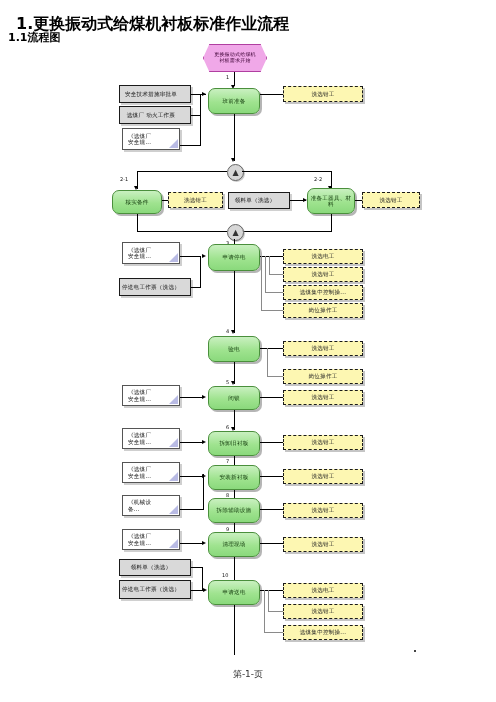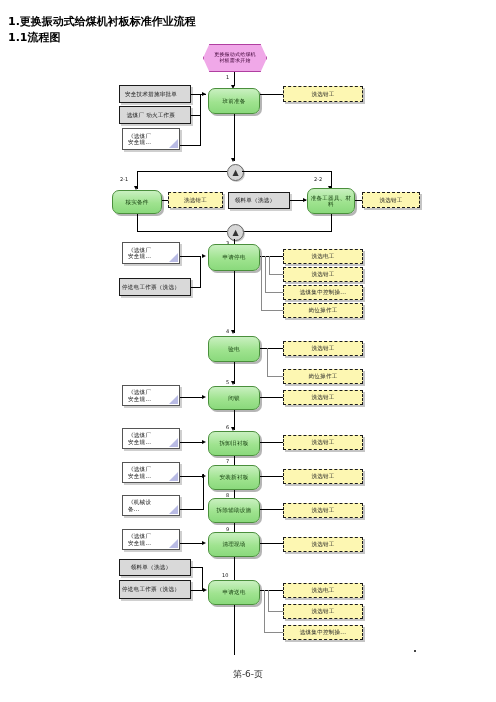--- a/index.html
+++ b/index.html
@@ -1,20 +1,20 @@
 <!DOCTYPE html>
 <html><head>
 <meta charset="utf-8">
 <style>
   html,body{margin:0;padding:0;background:#ffffff;}
   body{width:496px;height:702px;position:relative;font-family:"DejaVu Sans","Liberation Sans",sans-serif;color:#000;overflow:hidden;}
   .doc{position:absolute;left:0;top:0;width:496px;height:702px;}
 
   .hdr{position:absolute;font-weight:bold;white-space:nowrap;}
-  .hdr1{left:8px;top:14px;font-size:11px;}
+  .hdr1{left:16px;top:14px;font-size:16px;}
   .hdr2{left:8px;top:30px;font-size:11px;}
 
   .footer{position:absolute;left:0;top:668px;width:496px;text-align:center;font-size:9px;color:#333;}
 
   
   .node{position:absolute;box-sizing:border-box;display:flex;align-items:center;justify-content:center;
         text-align:center;line-height:1.15;font-size:5.6px;letter-spacing:.2px;}
 
   
   .proc{background:linear-gradient(180deg,#c9f0c0 0%,#9fe38f 55%,#8ad97c 100%);
@@ -258,14 +258,14 @@
   <div class="ln lnh" style="left:260px;top:590px;width:23px;"></div>
   <div class="ln lnv gry" style="left:268px;top:590px;height:22px;"></div>
   <div class="ln lnh gry" style="left:268px;top:611px;width:15px;"></div>
   <div class="ln lnv gry" style="left:264px;top:590px;height:42px;"></div>
   <div class="ln lnh gry" style="left:264px;top:632px;width:19px;"></div>
 
   <div class="ln lnv" style="left:234px;top:605px;height:50px;"></div>
 
   <div class="dot" style="left:414px;top:650px;"></div>
 
-  <div class="footer">第-6-页</div>
+  <div class="footer">第-1-页</div>
 </div>
 
 </body></html>

